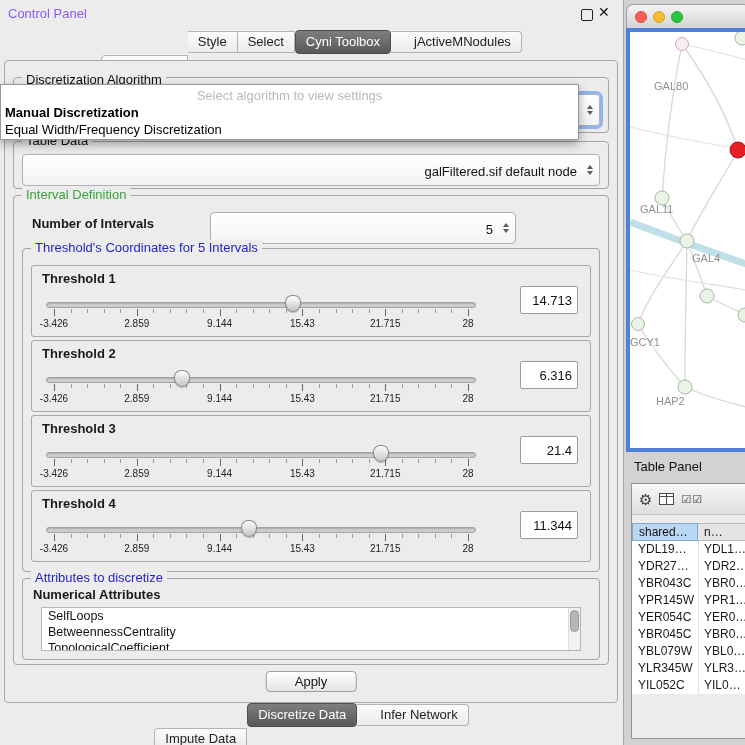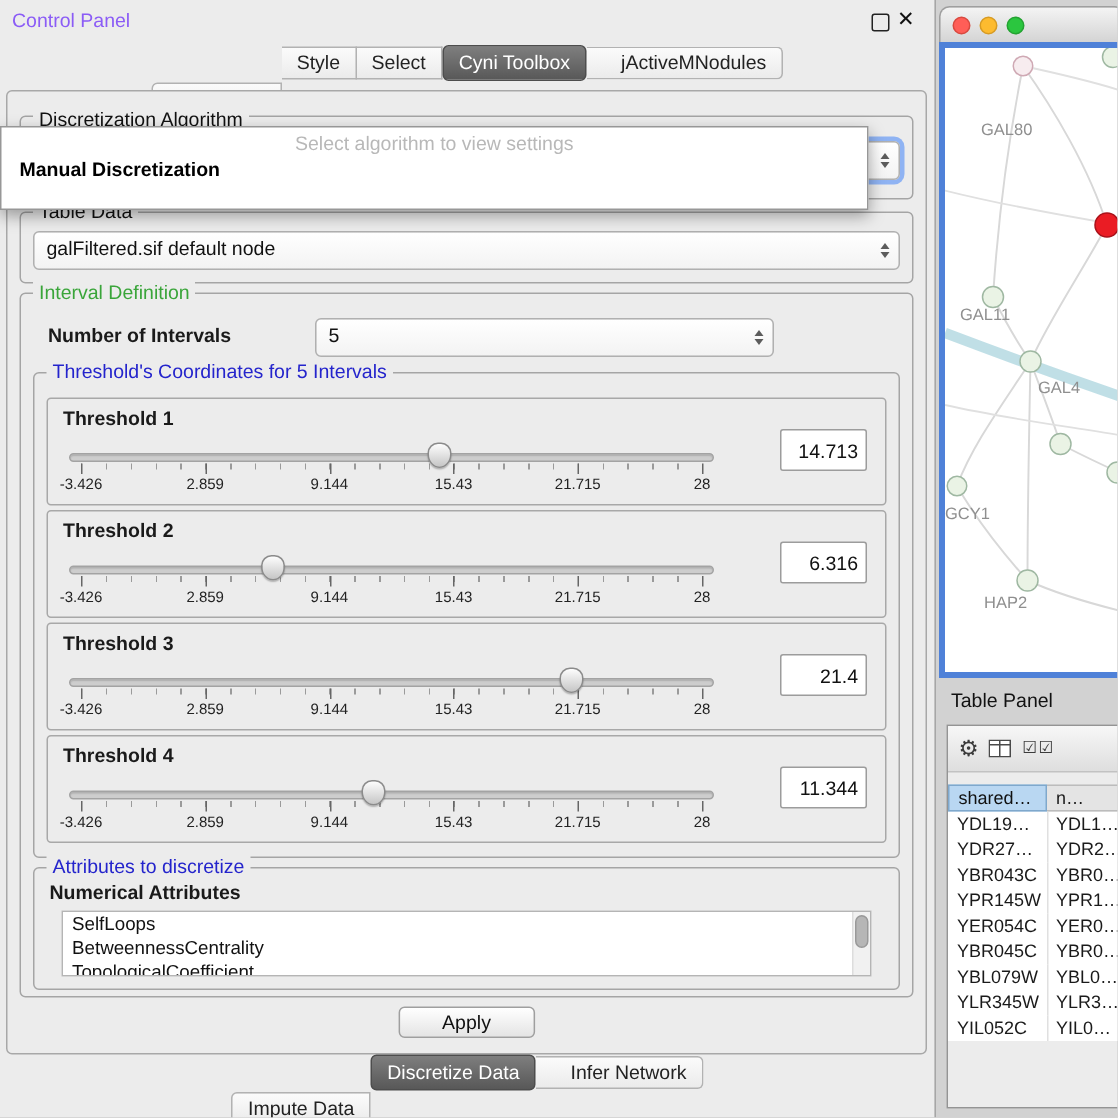--- a/index.html
+++ b/index.html
@@ -31,34 +31,34 @@
   .group-label.blue{color:#2424cc;}
 
   #g-algo{left:8px;top:16px;width:594px;height:54px;}
   #g-algo .group-label{top:-6px;}
   #g-table{left:8px;top:80px;width:594px;height:46px;}
   #g-interval{left:8px;top:134px;width:594px;height:468px;}
   #g-thresh{left:8px;top:52px;width:576px;height:322px;}
   #g-attr{left:8px;top:382px;width:576px;height:80px;}
 
   .combo{position:relative;background:linear-gradient(#ffffff,#f3f3f3);border:1px solid #b0b0b0;border-radius:4px;
-         height:24px;line-height:22px;padding:0 22px 0 8px;font-size:13px;color:#111;white-space:nowrap;overflow:hidden;}
+         height:24px;line-height:22px;padding:6px 22px 0 8px;font-size:13px;color:#111;white-space:nowrap;overflow:hidden;text-align:right;}
   .stepper{position:absolute;right:1px;top:1px;bottom:1px;width:17px;display:flex;flex-direction:column;align-items:center;justify-content:center;gap:2px;}
   .arr-up{width:0;height:0;border-left:3.5px solid transparent;border-right:3.5px solid transparent;border-bottom:4px solid #5c5c5c;}
   .arr-dn{width:0;height:0;border-left:3.5px solid transparent;border-right:3.5px solid transparent;border-top:4px solid #5c5c5c;}
   #algo-combo{position:absolute;left:8px;right:8px;top:16px;box-shadow:0 0 0 3px rgba(120,165,245,.8);}
   #table-combo{position:absolute;left:8px;right:8px;top:12px;}
   .noi-label{position:absolute;left:18px;top:20px;font-weight:bold;}
   #noi-combo{position:absolute;left:196px;top:16px;width:274px;}
 
   
   .algo-pop{position:absolute;left:0;top:84px;width:577px;height:54px;background:#fff;border:1px solid #979797;
             box-shadow:0 4px 10px rgba(0,0,0,.35);z-index:20;}
   .pop-placeholder{height:17px;line-height:17px;text-align:center;color:#b8b8b8;font-size:13px;margin-top:2px;}
-  .pop-item{height:17px;line-height:17px;padding-left:12px;font-size:13px;color:#000;}
+  .pop-item{height:17px;line-height:17px;padding-left:4px;font-size:13px;color:#000;}
   .pop-item.bold{font-weight:bold;}
 
   
   .t-card{position:absolute;left:8px;width:558px;height:70px;border:1px solid #a8a8a8;border-radius:3px;background:#ececec;}
   .t-label{position:absolute;left:10px;top:5px;font-weight:bold;font-size:13px;}
   .slider{position:absolute;left:14px;top:28px;width:430px;height:40px;}
   .track{position:absolute;left:0;right:0;top:8px;height:4px;background:#cdcdcd;border:1px solid #a3a3a3;border-radius:3px;
          box-shadow:inset 0 1px 1px rgba(0,0,0,.15);}
   .ruler{position:absolute;left:8px;right:8px;top:0;bottom:0;}
   .ticks{position:absolute;left:0;right:0;top:15px;height:7px;
@@ -309,20 +309,21 @@
           </div>
         </div>
       </div>
 
       <button class="apply-btn">Apply</button>
     </div>
 
     <div class="algo-pop">
       <div class="pop-placeholder">Select algorithm to view settings</div>
       <div class="pop-item bold">Manual Discretization</div>
+      <div class="pop-item">Equal Width/Frequency Discretization</div>
     </div>
 
     <div class="bottombar">
       <div class="tab">
           <span>Impute Data</span>
         </div>
       <div class="tab selected">
           <span>Discretize Data</span>
         </div>
       <div class="tab">

